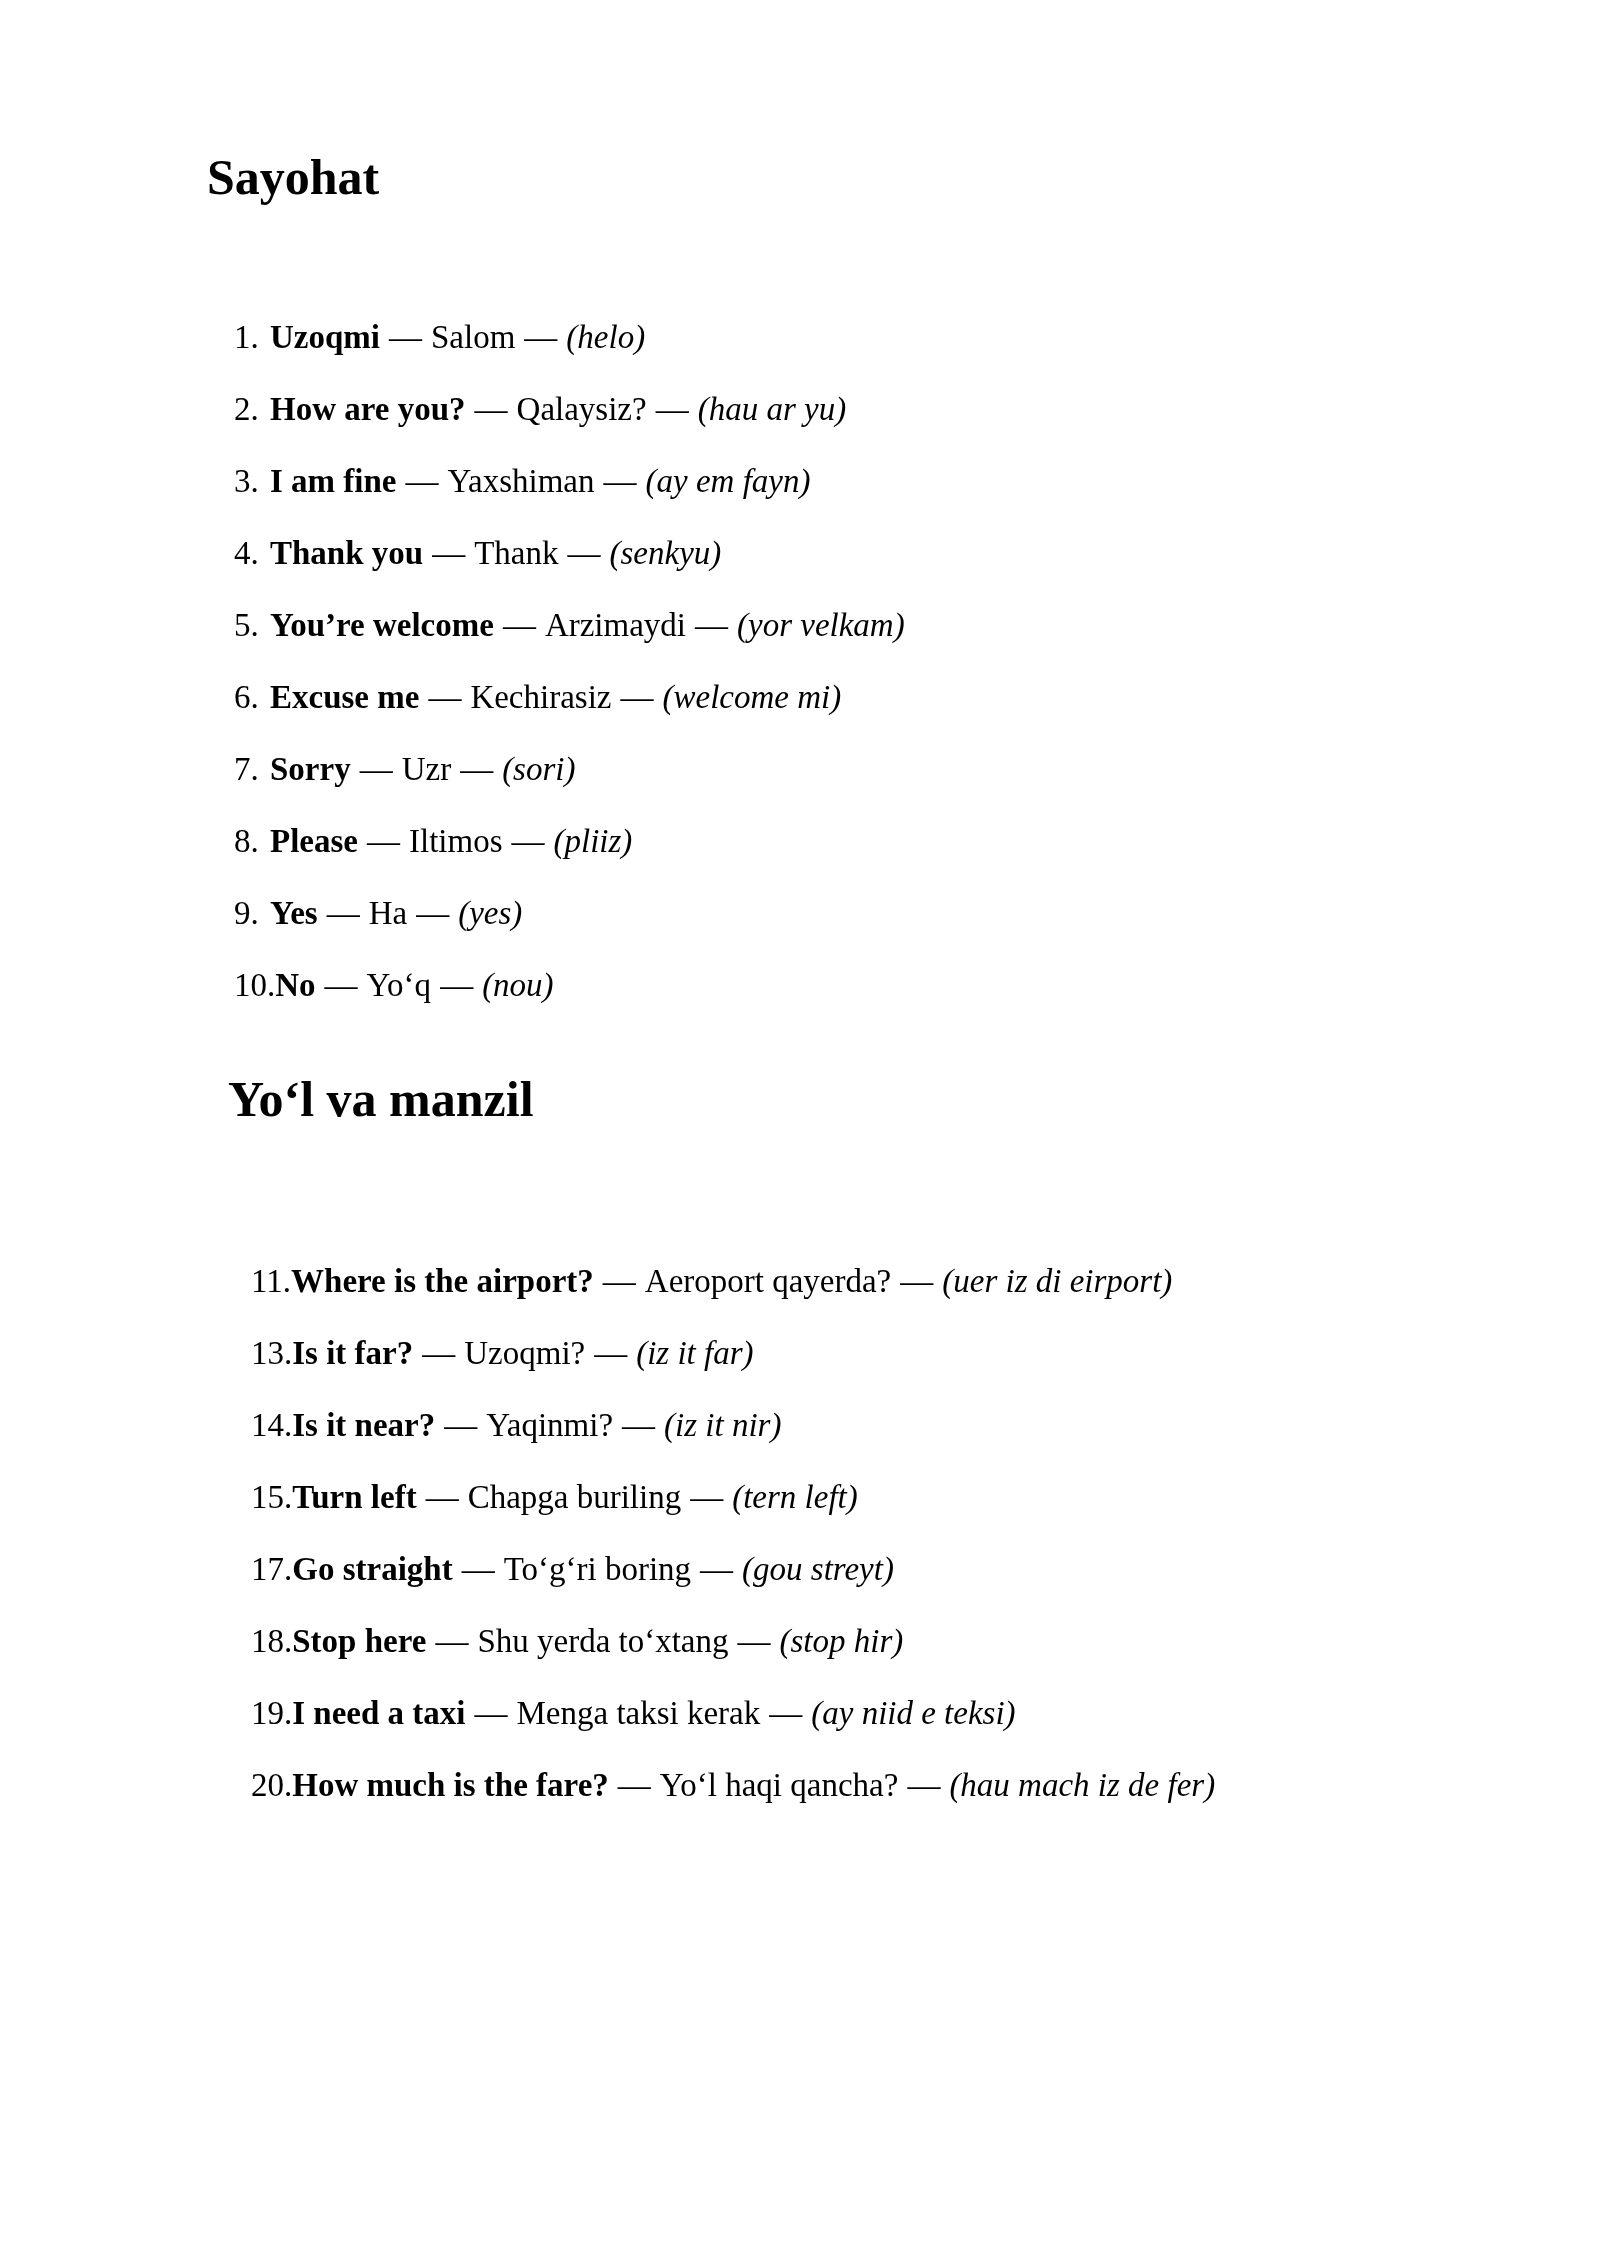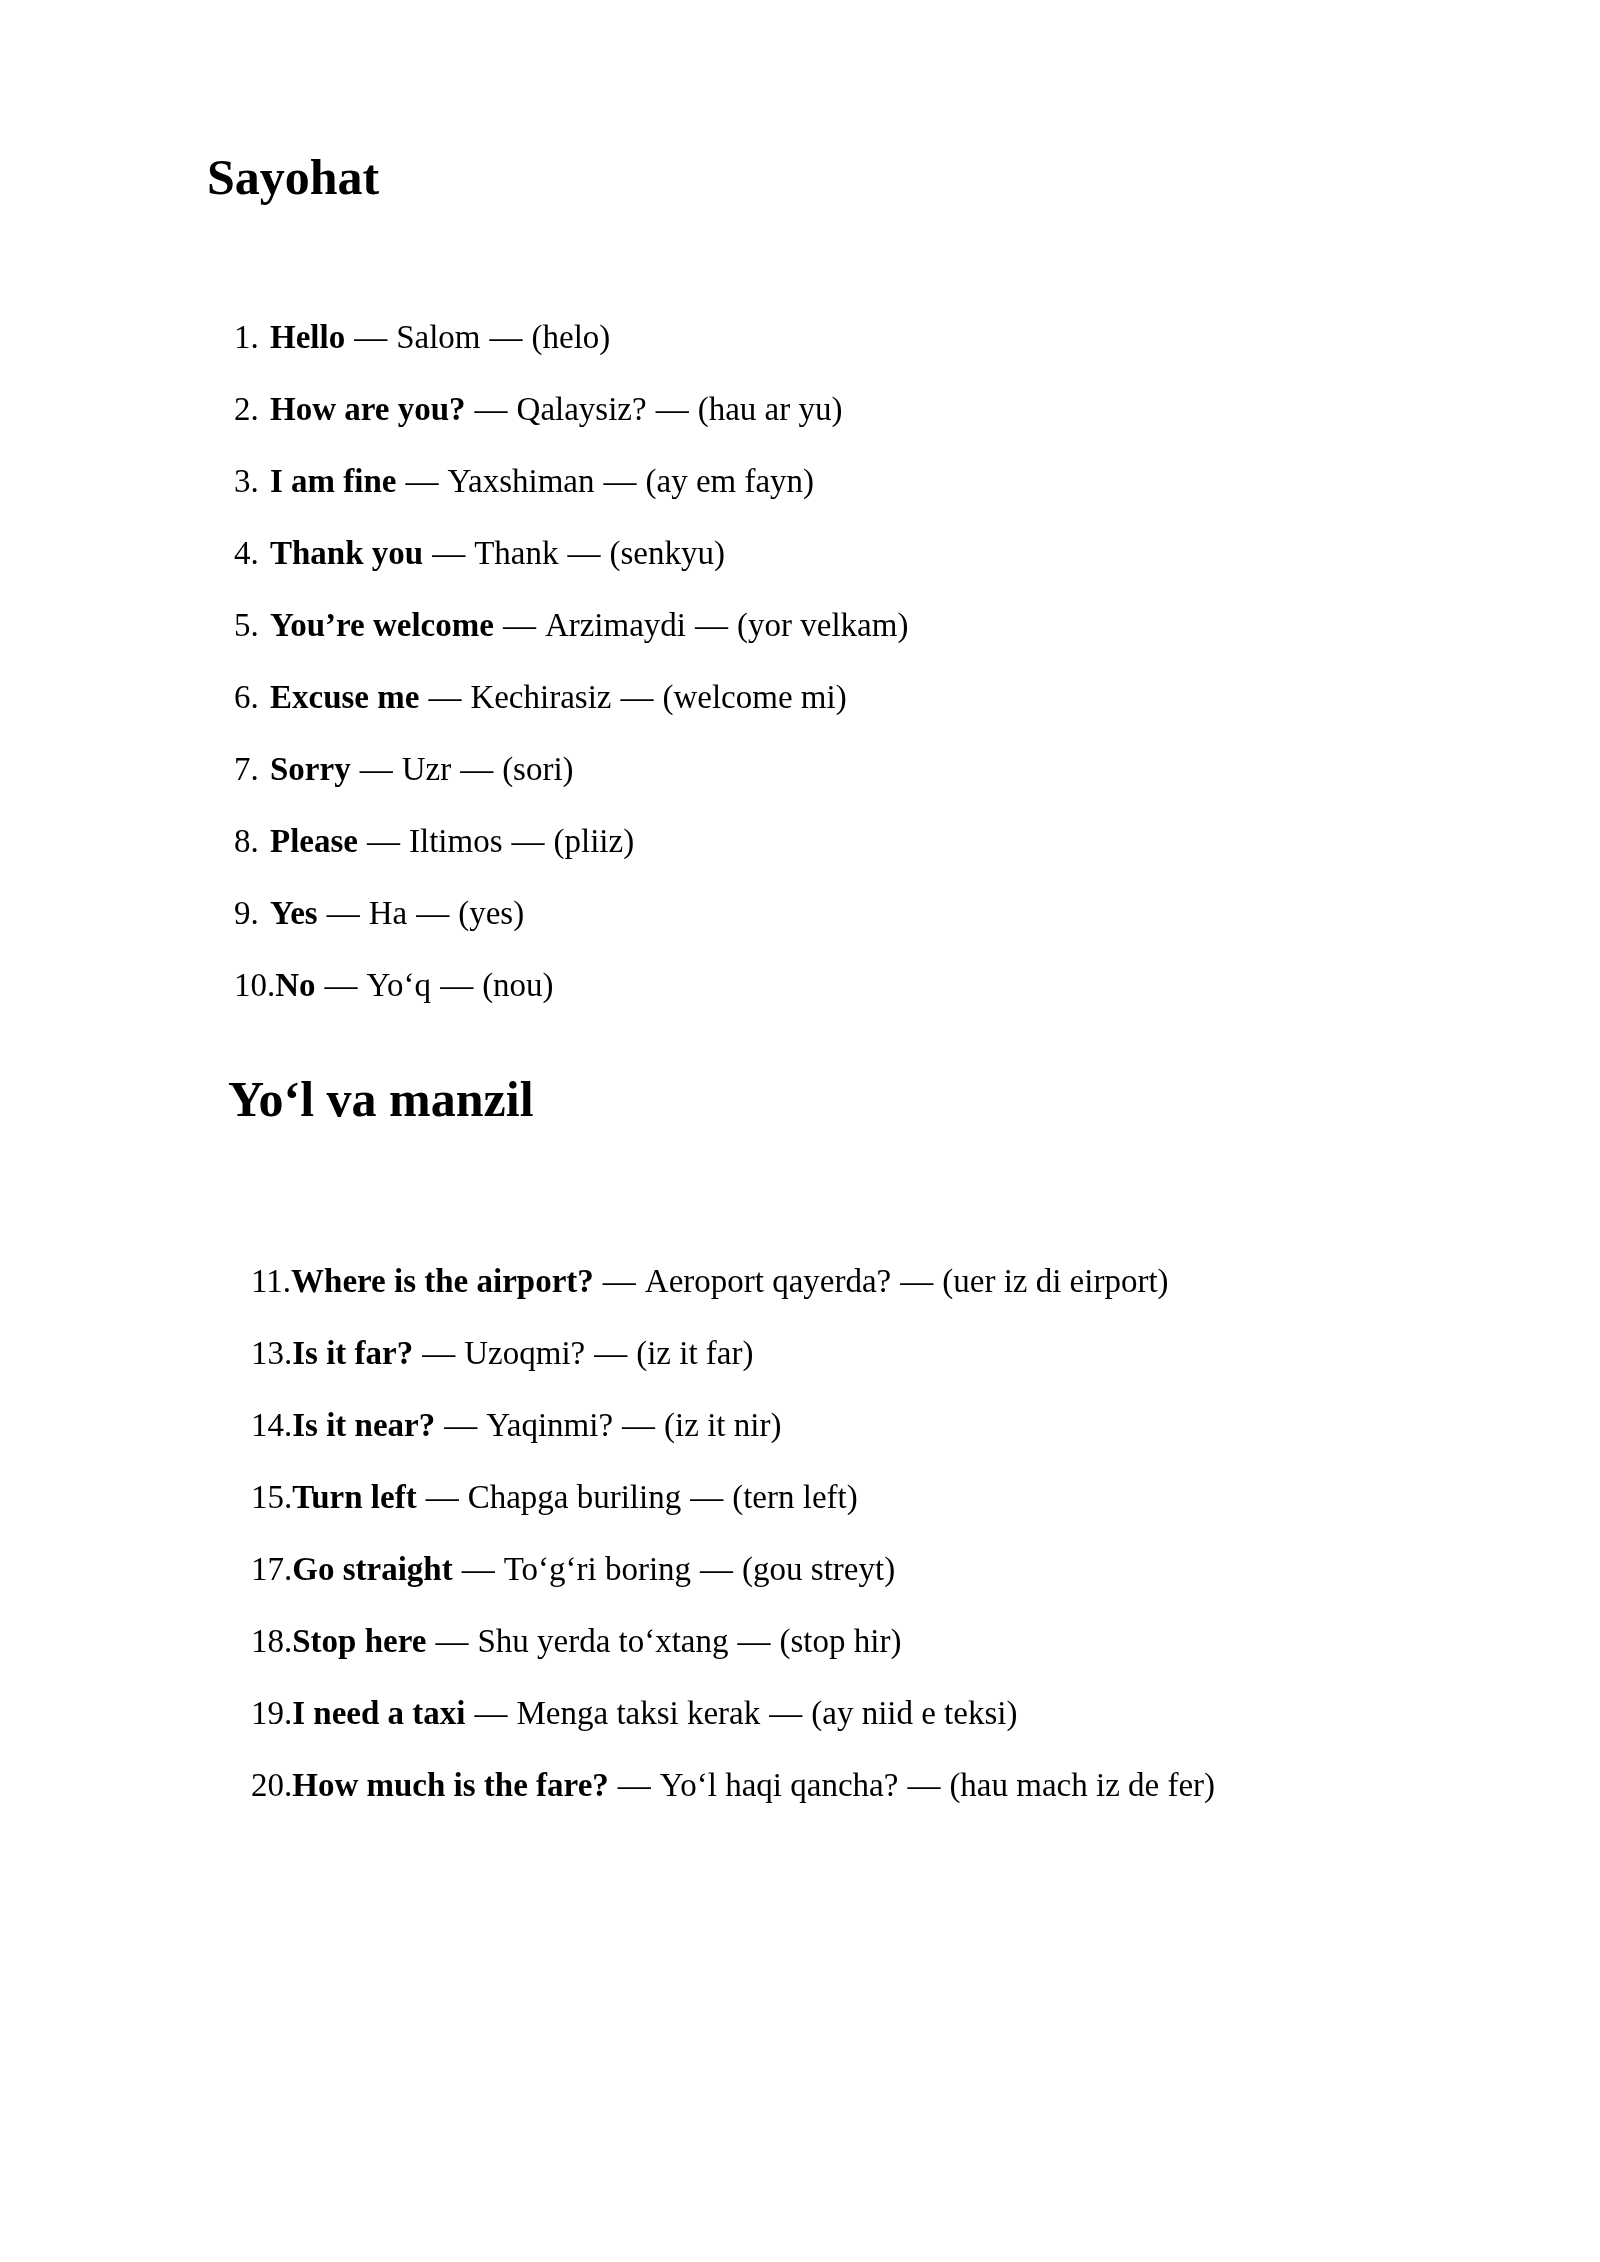--- a/index.html
+++ b/index.html
@@ -41,31 +41,31 @@
     padding-left: 40px;
     text-indent: -40px;
   }
   .num {
     display: inline-block;
     min-width: 36px;
     text-indent: 0;
   }
   .en { font-weight: bold; }
   .sep { margin: 0 9px; }
-  .pron { }
+  .pron { font-style: italic; }
 </style>
 </head>
 <body>
 
 <div class="page">
 
   <h1 class="section-title title-1">Sayohat</h1>
 
   <ul class="phrase-list list-1">
-    <li class="item"><span class="num">1.</span><span class="en">Hello</span><span class="sep">—</span><span class="uz">Salom</span><span class="sep">—</span><span class="pron">(helo)</span></li>
+    <li class="item"><span class="num">1.</span><span class="en">Uzoqmi</span><span class="sep">—</span><span class="uz">Salom</span><span class="sep">—</span><span class="pron">(helo)</span></li>
     <li class="item"><span class="num">2.</span><span class="en">How are you?</span><span class="sep">—</span><span class="uz">Qalaysiz?</span><span class="sep">—</span><span class="pron">(hau ar yu)</span></li>
     <li class="item"><span class="num">3.</span><span class="en">I am fine</span><span class="sep">—</span><span class="uz">Yaxshiman</span><span class="sep">—</span><span class="pron">(ay em fayn)</span></li>
     <li class="item"><span class="num">4.</span><span class="en">Thank you</span><span class="sep">—</span><span class="uz">Thank</span><span class="sep">—</span><span class="pron">(senkyu)</span></li>
     <li class="item"><span class="num">5.</span><span class="en">You’re welcome</span><span class="sep">—</span><span class="uz">Arzimaydi</span><span class="sep">—</span><span class="pron">(yor velkam)</span></li>
     <li class="item"><span class="num">6.</span><span class="en">Excuse me</span><span class="sep">—</span><span class="uz">Kechirasiz</span><span class="sep">—</span><span class="pron">(welcome mi)</span></li>
     <li class="item"><span class="num">7.</span><span class="en">Sorry</span><span class="sep">—</span><span class="uz">Uzr</span><span class="sep">—</span><span class="pron">(sori)</span></li>
     <li class="item"><span class="num">8.</span><span class="en">Please</span><span class="sep">—</span><span class="uz">Iltimos</span><span class="sep">—</span><span class="pron">(pliiz)</span></li>
     <li class="item"><span class="num">9.</span><span class="en">Yes</span><span class="sep">—</span><span class="uz">Ha</span><span class="sep">—</span><span class="pron">(yes)</span></li>
     <li class="item"><span class="num">10.</span><span class="en">No</span><span class="sep">—</span><span class="uz">Yo‘q</span><span class="sep">—</span><span class="pron">(nou)</span></li>
   </ul>

